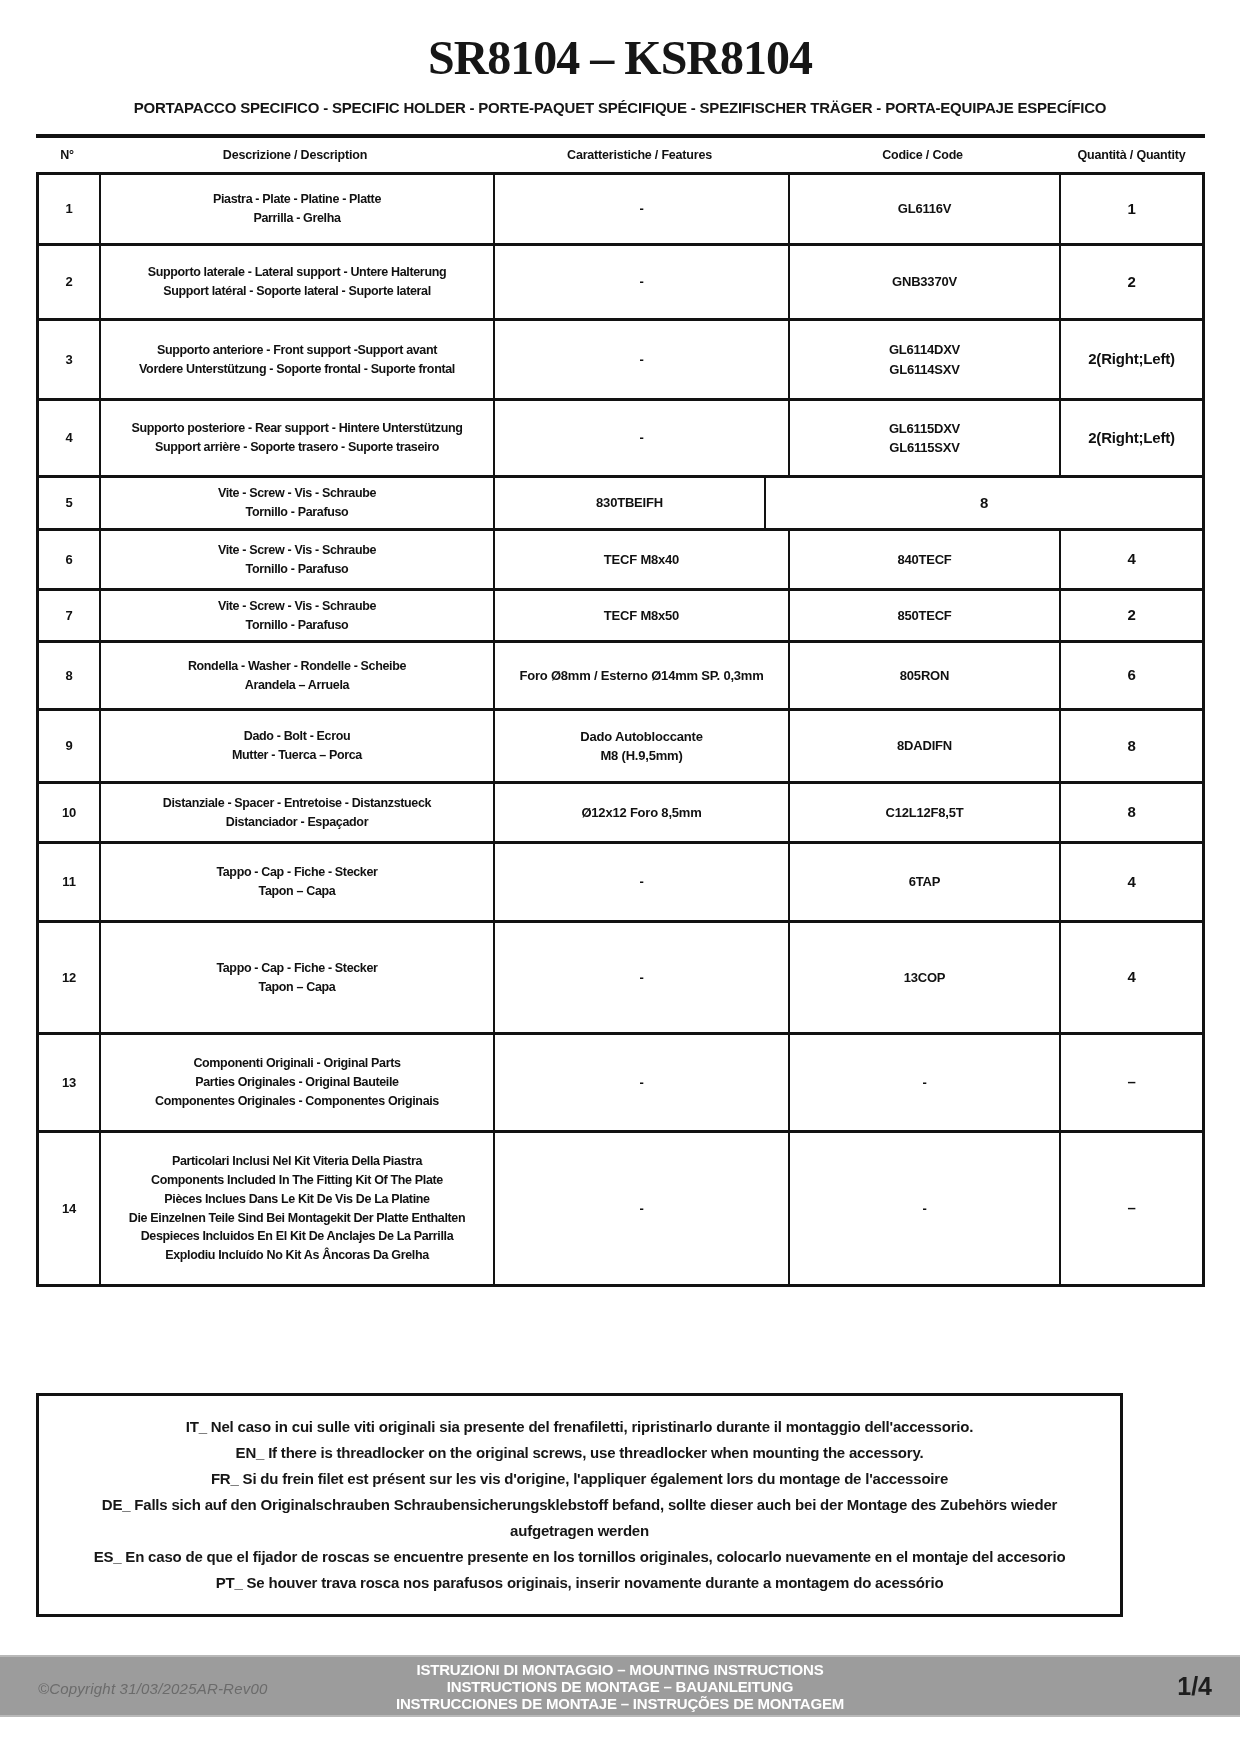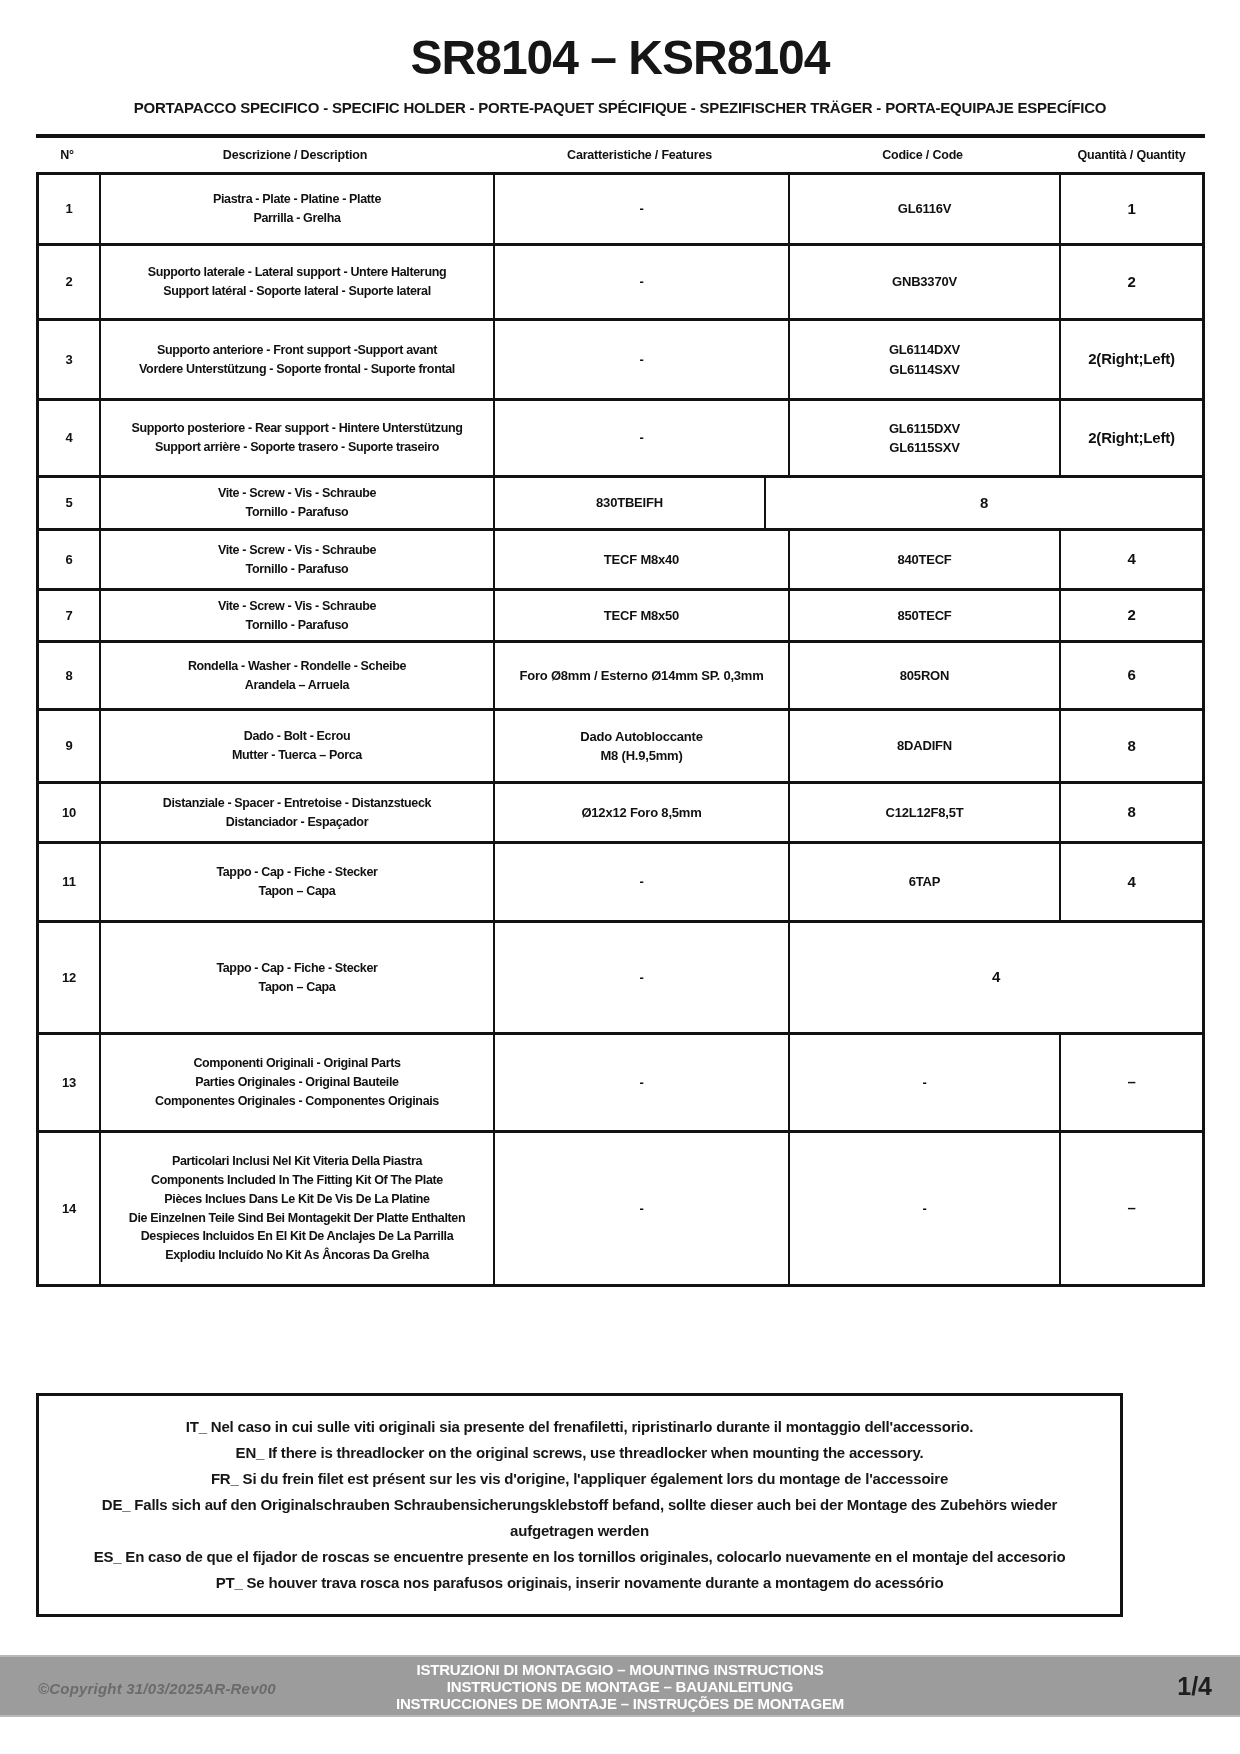--- a/index.html
+++ b/index.html
@@ -12,20 +12,21 @@
     color:#111;
     overflow:hidden;
   }
   .doc-title{
     margin:30px 0 0 0;
     text-align:center;
     font-size:48px;
     font-weight:800;
     letter-spacing:-1px;
     color:#161616;
+    font-family:Liberation Serif, serif;
   }
   .doc-subtitle{
     margin-top:14px;
     text-align:center;
     font-size:15px;
     font-weight:700;
     letter-spacing:-0.2px;
     color:#161616;
     white-space:pre-line;
   }
@@ -101,21 +102,20 @@
     box-sizing:border-box;
     display:flex;align-items:center;justify-content:center;
   }
   .copyright{
     position:absolute;
     left:38px;top:50%;
     transform:translateY(-35%);
     font-size:15px;font-style:italic;
     color:#6b6b6b;
     letter-spacing:0.2px;
-    font-weight:bold;
   }
   .footer-center{
     text-align:center;
     color:#ffffff;
     font-size:15px;font-weight:700;
     line-height:17px;
     letter-spacing:-0.2px;
   }
   .page-number{
     position:absolute;
@@ -243,20 +243,21 @@
       <div class="pcell c-feat">-</div>
       <div class="pcell c-code">6TAP</div>
       <div class="pcell c-qty">4</div>
     </div>
 
     <div class="prow" style="height:112px">
       <div class="pcell c-n">12</div>
       <div class="pcell c-desc">Tappo - Cap - Fiche - Stecker
 Tapon – Capa</div>
       <div class="pcell c-feat">-</div>
+      <div class="pcell c-code">13COP</div>
       <div class="pcell c-qty">4</div>
     </div>
 
     <div class="prow" style="height:98px">
       <div class="pcell c-n">13</div>
       <div class="pcell c-desc">Componenti Originali - Original Parts
 Parties Originales - Original Bauteile
 Componentes Originales - Componentes Originais</div>
       <div class="pcell c-feat">-</div>
       <div class="pcell c-code">-</div>

